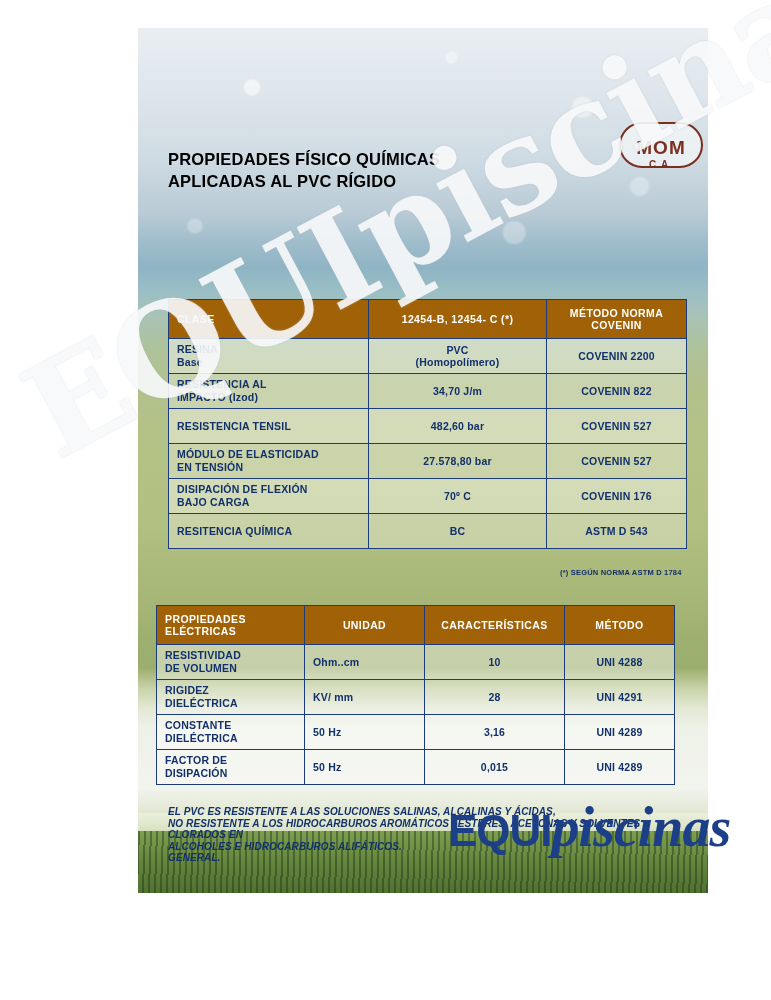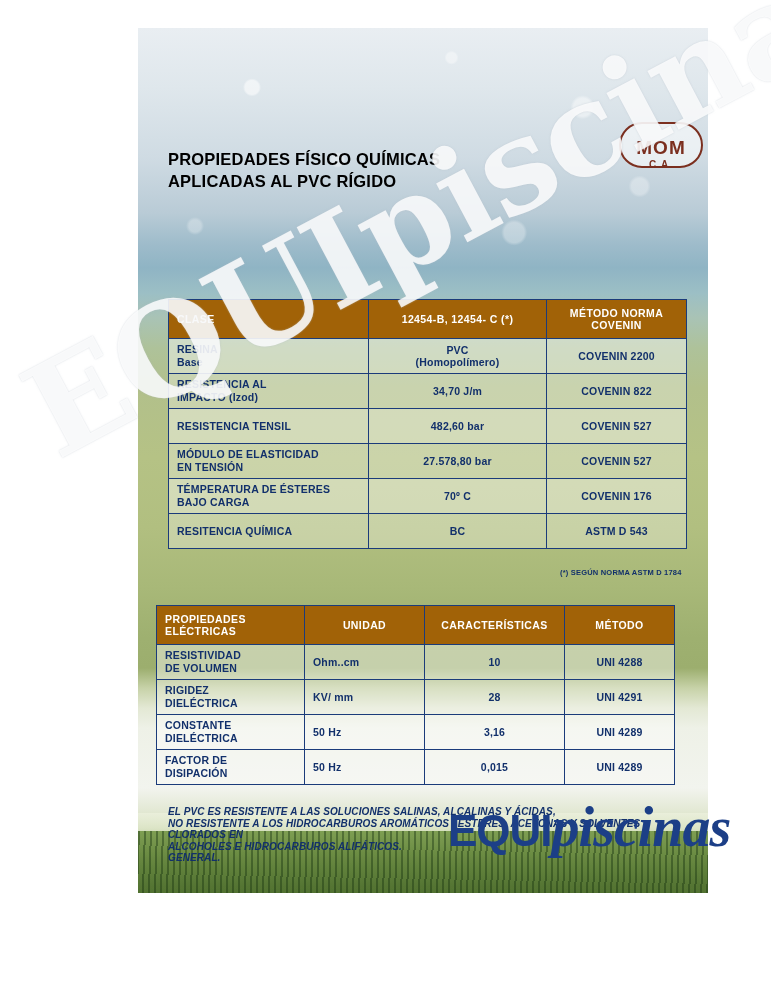--- a/index.html
+++ b/index.html
@@ -297,21 +297,21 @@
       <tr>
         <td class="lbl">
           <span>MÓDULO DE ELASTICIDAD</span>
           <span>EN TENSIÓN</span>
         </td>
         <td class="val">27.578,80 bar</td>
         <td class="met">COVENIN 527</td>
       </tr>
       <tr>
         <td class="lbl">
-          <span>TÉMPERATURA DE ÉSTERES</span>
+          <span>DISIPACIÓN DE FLEXIÓN</span>
           <span>BAJO CARGA</span>
         </td>
         <td class="val">70º C</td>
         <td class="met">COVENIN 176</td>
       </tr>
       <tr>
         <td class="lbl">RESITENCIA QUÍMICA</td>
         <td class="val">BC</td>
         <td class="met">ASTM D 543</td>
       </tr>

